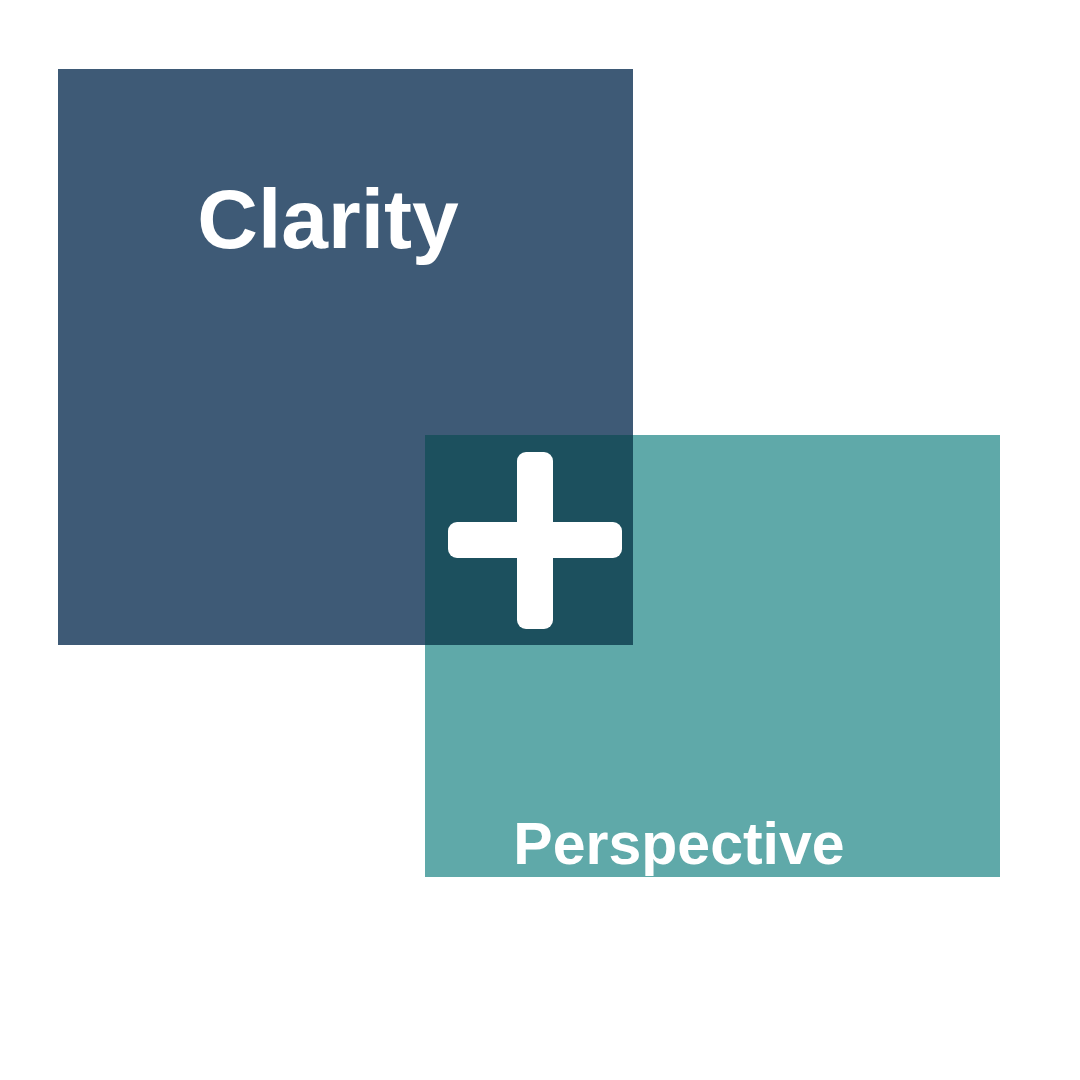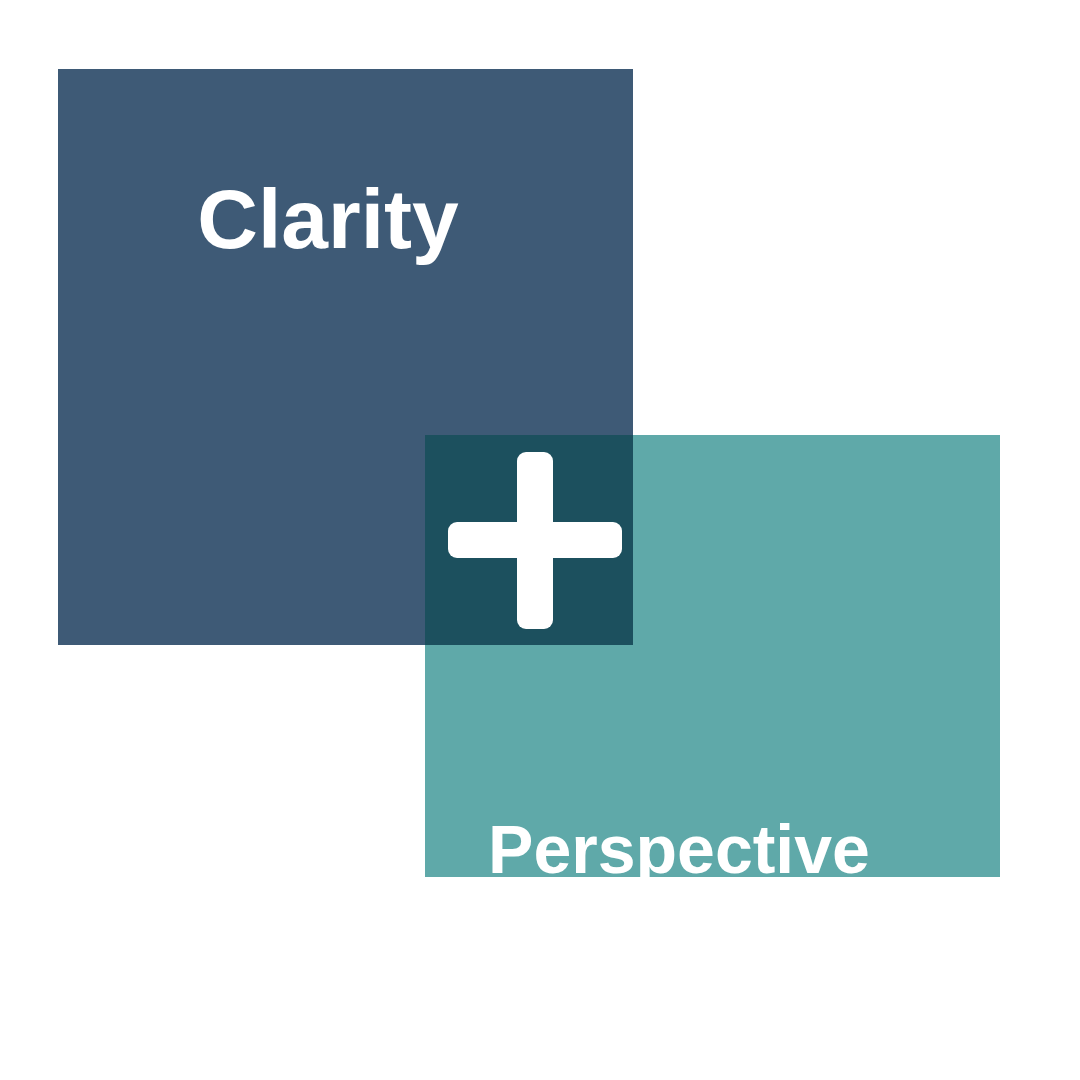--- a/index.html
+++ b/index.html
@@ -49,21 +49,21 @@
     transform: translateX(-50%);
   }
   .label-clarity {
     left: 328px;
     top: 177px;
     font-size: 84px;
   }
   .label-perspective {
     left: 679px;
     top: 815px;
-    font-size: 68px;
+    font-size: 59px;
   }
   .plus-icon {
     position: absolute;
     left: 425px;
     top: 435px;
     width: 208px;
     height: 210px;
   }
   .plus-bar {
     position: absolute;

